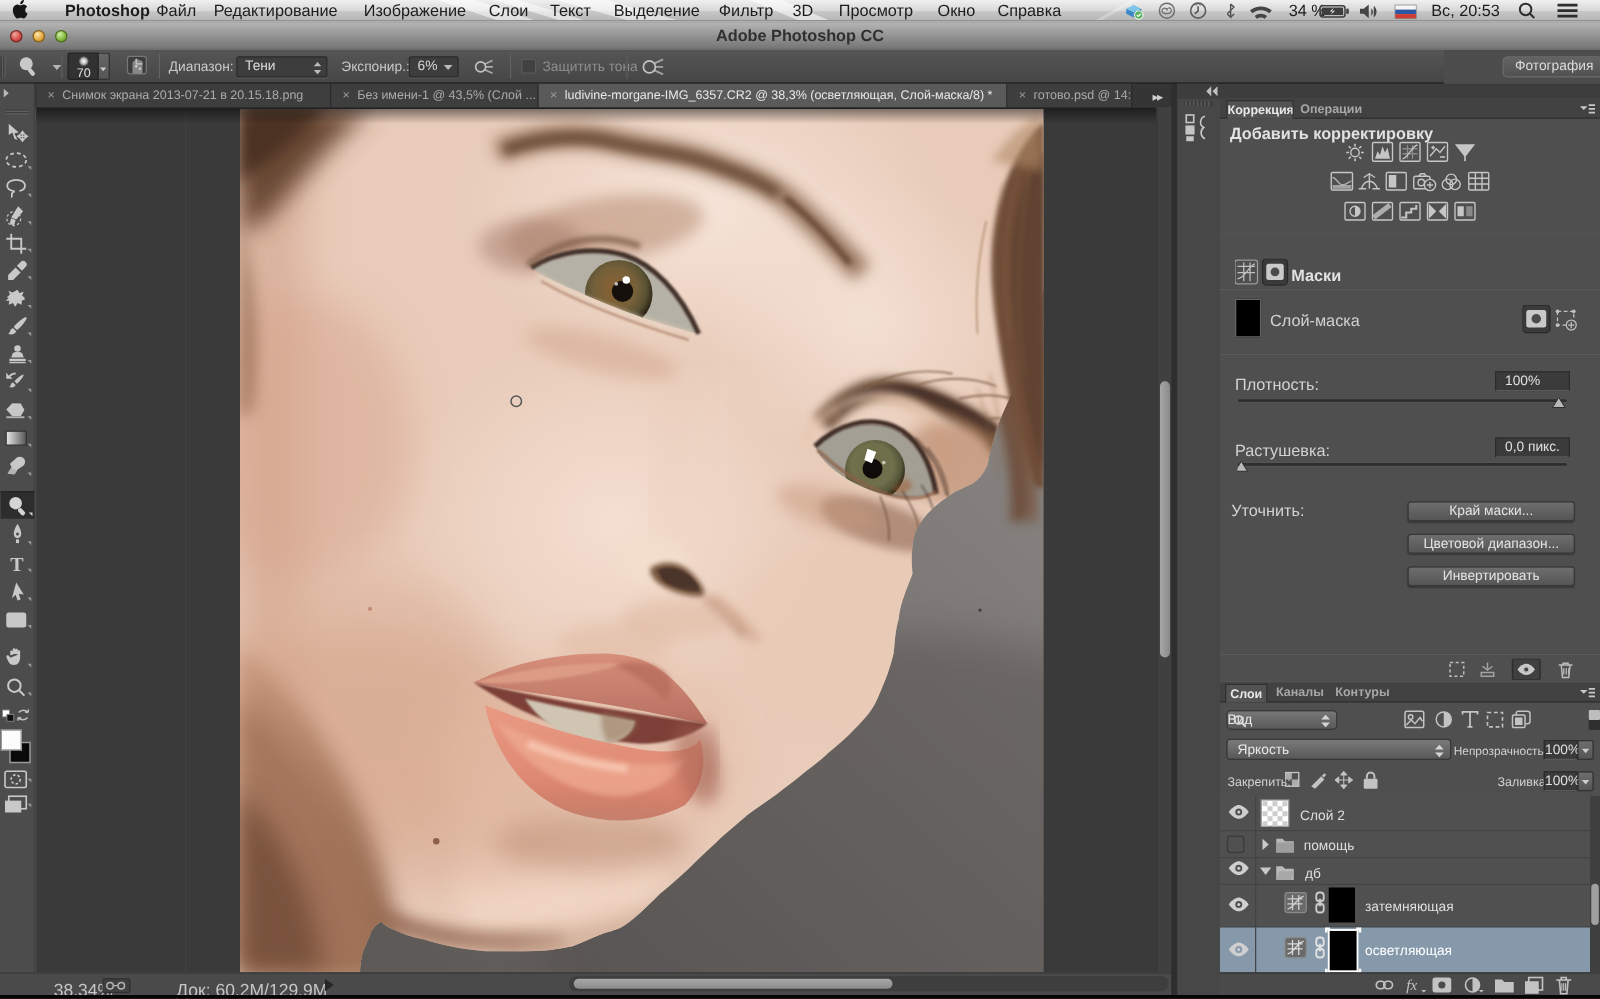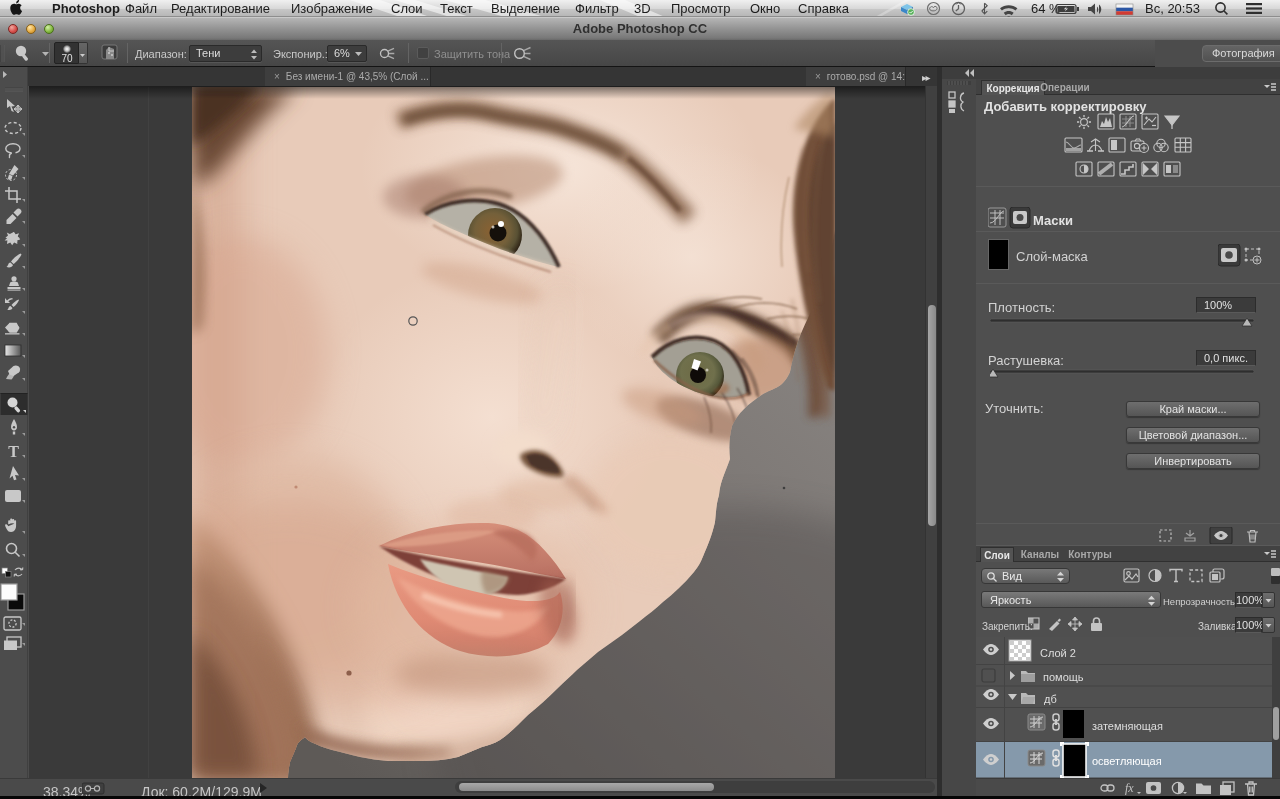--- a/index.html
+++ b/index.html
@@ -70,21 +70,21 @@
  <span class="mi" style="left:171px">Редактирование</span>
  <span class="mi" style="left:291px">Изображение</span>
  <span class="mi" style="left:391px">Слои</span>
  <span class="mi" style="left:440px">Текст</span>
  <span class="mi" style="left:491px">Выделение</span>
  <span class="mi" style="left:575px">Фильтр</span>
  <span class="mi" style="left:634px">3D</span>
  <span class="mi" style="left:671px">Просмотр</span>
  <span class="mi" style="left:750px">Окно</span>
  <span class="mi" style="left:798px">Справка</span>
- <span class="mi" style="left:1031px">64 %</span>
+ <span class="mi" style="left:1031px">34 %</span>
  <span class="mi" style="left:1145px">Вс, 20:53</span>
  <svg class="abs" style="left:898px;top:1px" width="380" height="16">
   <g transform="translate(2,1)">
         <path d="M1 5 7 2l6 3-6 3z" fill="#7ec4e8"></path>
         <path d="M1 5v4l6 3V8z" fill="#3a87c8"></path>
         <path d="M13 5v4l-6 3V8z" fill="#2f6fae"></path>
         <circle cx="11" cy="10" r="3.4" fill="#59b25c" stroke="#fff" stroke-width=".8"></circle>
         <path d="M9.5 10l1.1 1.1L12.7 9" stroke="#fff" stroke-width=".9" fill="none"></path>
       </g>
   <g transform="translate(29,1)" fill="none" stroke="#6e6e6e">
@@ -205,21 +205,23 @@
     </svg>
  <div class="abs" style="left:1202px;top:5px;width:121px;height:17px;border:1px solid #6c6c6c;border-radius:4px;background:linear-gradient(#646464,#515151);color:#dadada;font-size:11px;line-height:15px;padding-left:9px">Фотография
    <svg class="abs" style="right:4px;top:2px" width="9" height="12">
         <path d="M1 4.5l3.5-3.8L8 4.5z" fill="#ccc"></path>
         <path d="M1 7l3.5 3.8L8 7z" fill="#ccc"></path>
       </svg>
  </div>
 </div>
 
 <div class="abs" id="tabbar">
+ <div class="tab" style="left:29px;width:236px"><span class="x">×</span>Снимок экрана 2013-07-21 в 20.15.18.png</div>
  <div class="tab" style="left:265px;width:166px"><span class="x">×</span>Без имени-1 @ 43,5% (Слой ...</div>
+ <div class="tab tabact" style="left:431px;width:375px"><span class="x">×</span>ludivine-morgane-IMG_6357.CR2 @ 38,3% (осветляющая, Слой-маска/8) *</div>
  <div class="tab" style="left:806px;width:100px"><span class="x">×</span>готово.psd @ 14:</div>
  <div class="abs" style="left:922px;top:5px;color:#cfcfcf;font-size:10px;letter-spacing:-1.5px">▸▸</div>
 </div>
 
 <div class="abs" id="canvas"></div>
 <div class="abs" style="left:148px;top:87px;width:1px;height:691px;background:#414141"></div>
 <div class="abs" id="photo">
 <svg width="643" height="691" viewBox="0 0 643 691">
 <defs>
  <filter id="b1" x="-60%" y="-60%" width="220%" height="220%">
@@ -604,21 +606,21 @@
     <svg width="338" height="12">
       <path d="M964 0"></path>
       <g transform="translate(22,2)" fill="#c0c0c0">
         <path d="M5 0L1 4l4 4V0zM10 0L6 4l4 4V0z"></path>
       </g>
     </svg>
   </div>
 <div class="abs" id="panels">
 
 <div class="ptabrow" style="top:0;height:16px">
- <div class="ptab ptabact" style="left:5px;width:64px">Коррекция</div>
+ <div class="ptab ptabact" style="left:5px;width:54px">Коррекция</div>
  <div class="ptab" style="left:64px;width:50px">Операции</div>
  <svg class="pmenu" width="13" height="9">
         <path d="M0 2l3 3 3-3z" fill="#c9c9c9"></path>
         <path d="M7 1h6M7 4h6M7 7h6" stroke="#c9c9c9" stroke-width="1.4"></path>
       </svg>
 </div>
 <div class="plab pbold" style="left:8px;top:20px">Добавить корректировку</div>
 <svg class="abs" style="left:0;top:33px" width="304" height="74">
  <g fill="none" stroke="#c6c6c6" stroke-width="1.1">
   <g transform="translate(100,2)">
@@ -768,21 +770,21 @@
  <svg class="pmenu" width="13" height="9">
         <path d="M0 2l3 3 3-3z" fill="#c9c9c9"></path>
         <path d="M7 1h6M7 4h6M7 7h6" stroke="#c9c9c9" stroke-width="1.4"></path>
       </svg>
 </div>
 <div class="abs" style="left:5px;top:489px;width:89px;height:16px;border-radius:4px;border:1px solid #373737;background:linear-gradient(#787878,#595959);color:#e8e8e8;font-size:11px;line-height:15px">
  <svg class="abs" style="left:4px;top:2px" width="12" height="12">
         <circle cx="5" cy="5" r="3.2" fill="none" stroke="#ddd" stroke-width="1.3"></circle>
         <path d="M7.5 7.5l3 3" stroke="#ddd" stroke-width="1.3"></path>
       </svg>
- <span style="margin-left:20px">Вид</span>
+ <span style="">Вид</span>
  <svg class="abs" style="right:4px;top:2px" width="9" height="12">
         <path d="M1 4.5l3.5-3.8L8 4.5z" fill="#d5d5d5"></path>
         <path d="M1 7l3.5 3.8L8 7z" fill="#d5d5d5"></path>
       </svg>
 </div>
 <svg class="abs" style="left:146px;top:489px" width="158" height="17">
  <g fill="none" stroke="#c3c3c3" stroke-width="1.2">
   <g transform="translate(2,1)">
           <rect x="0" y="0" width="15" height="13" rx="1.5"></rect>
           <circle cx="4.5" cy="4.5" r="1.8"></circle>

